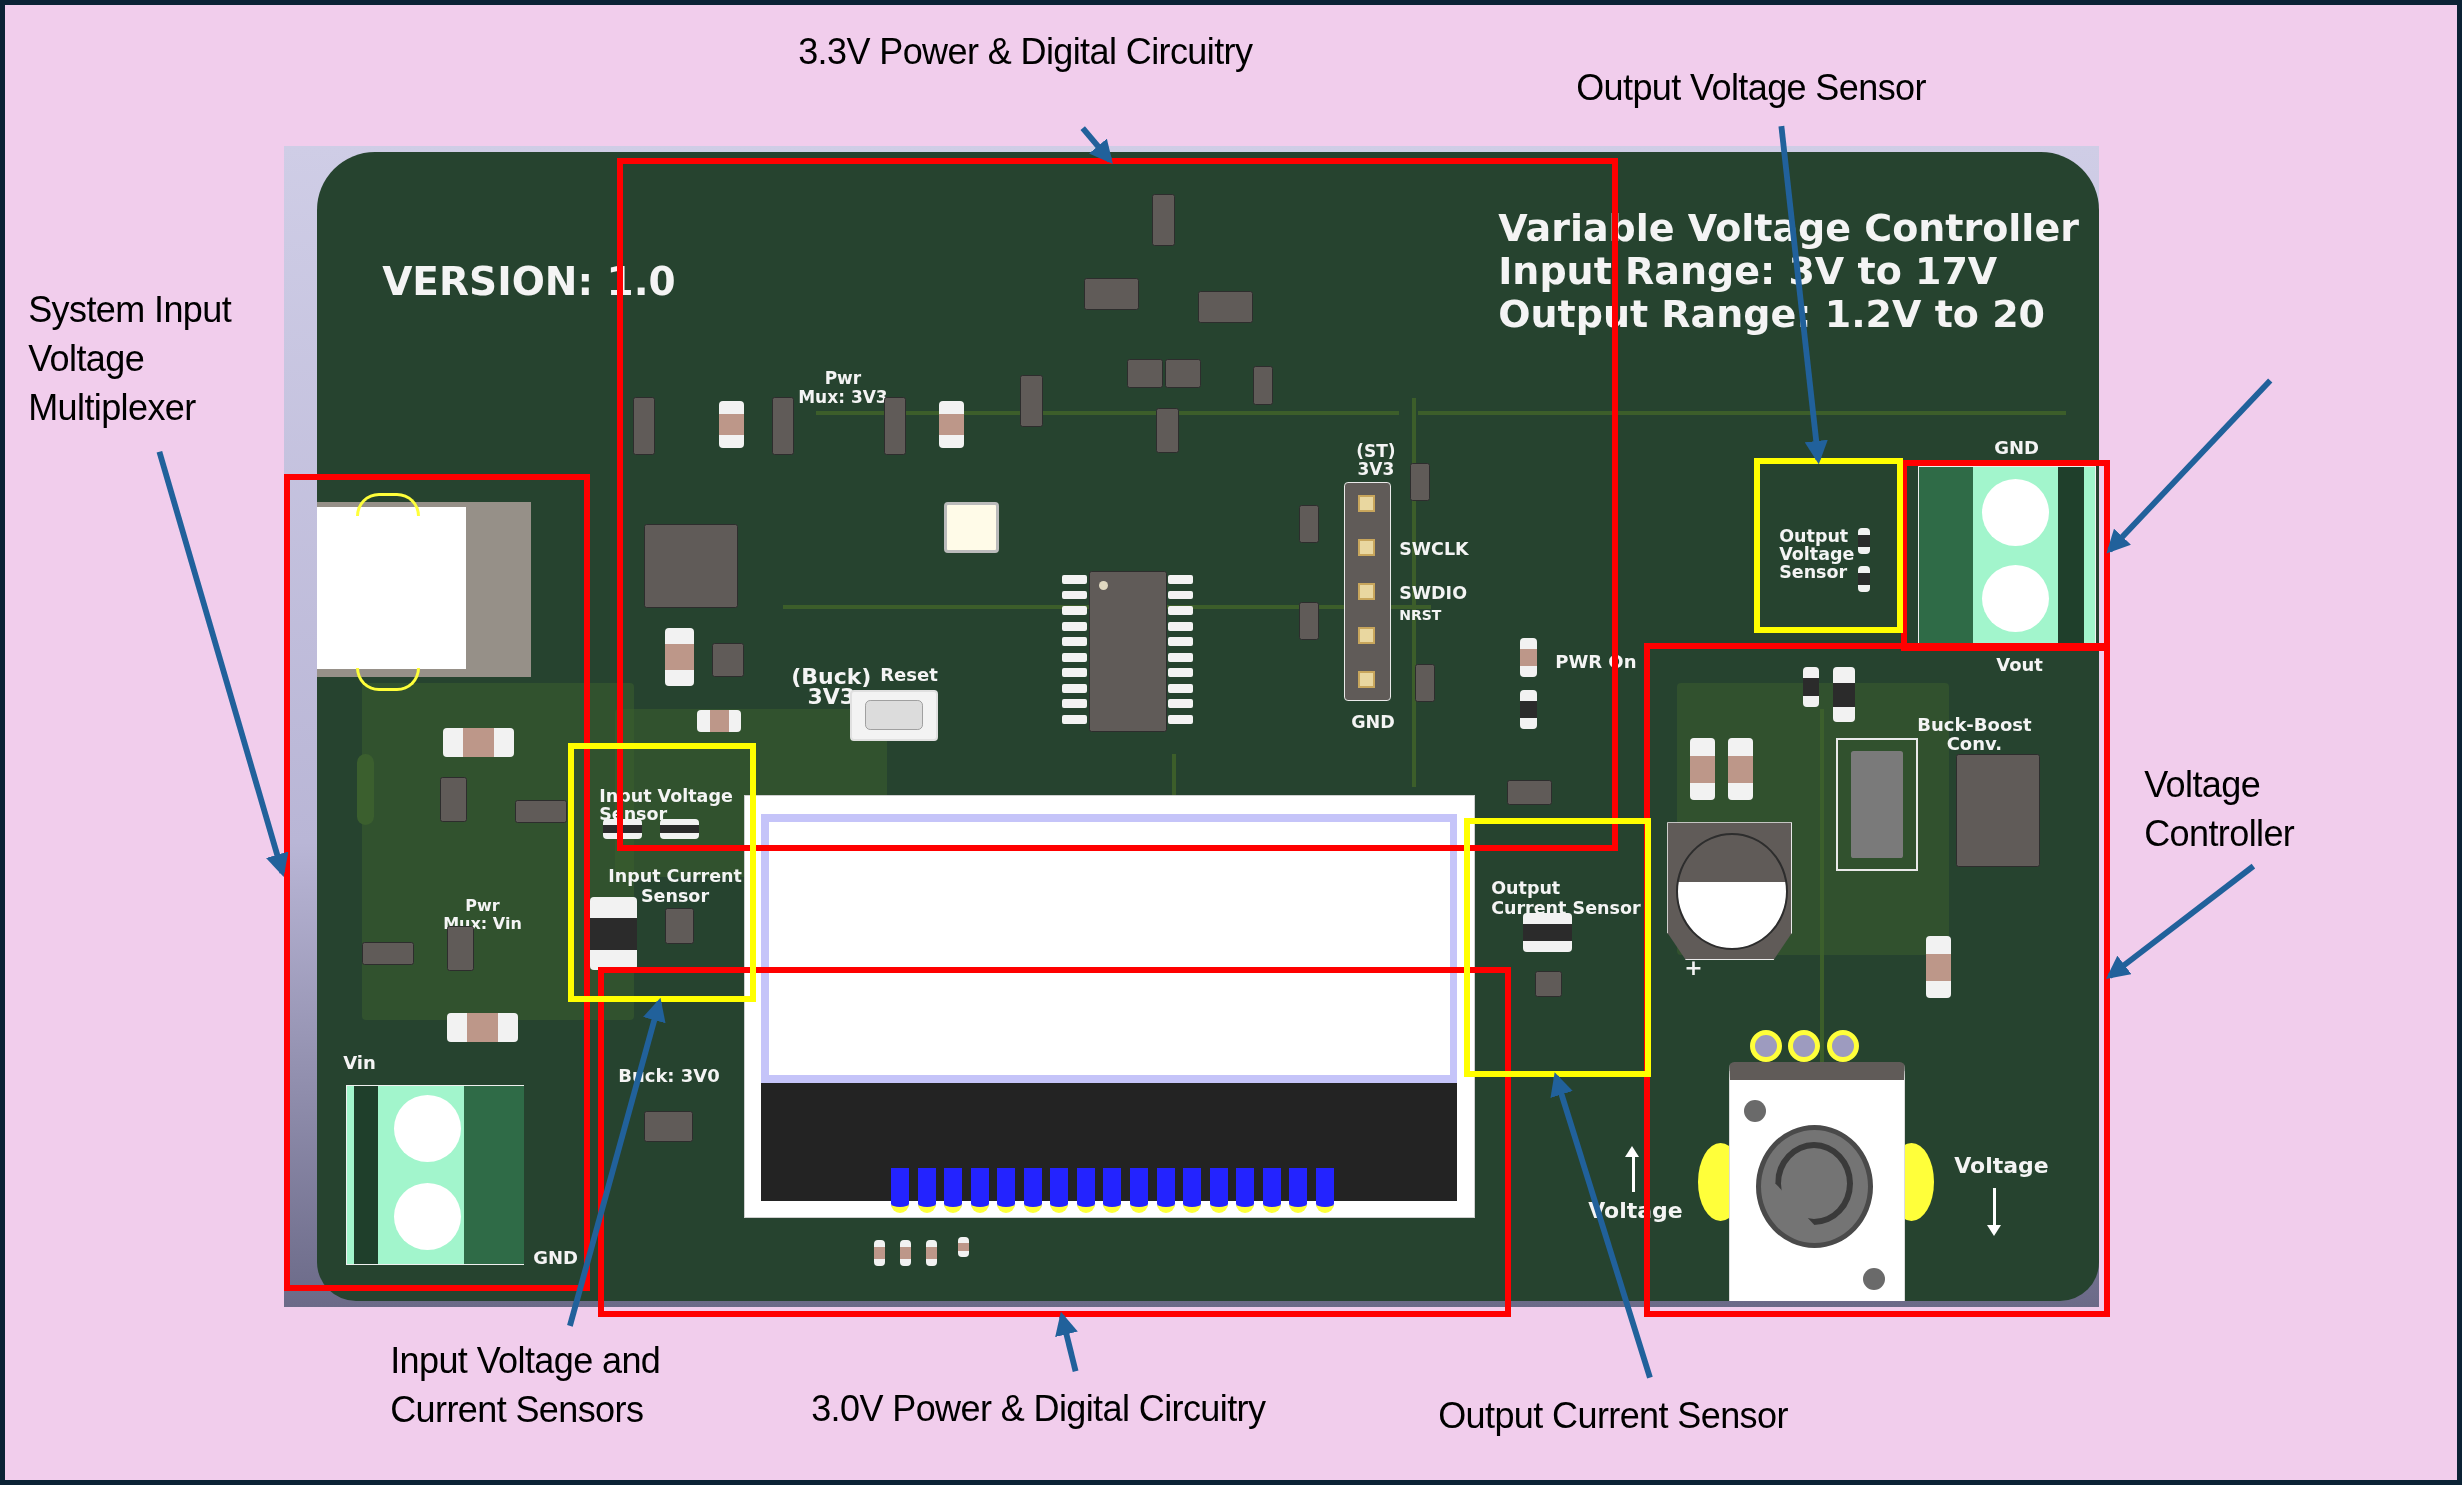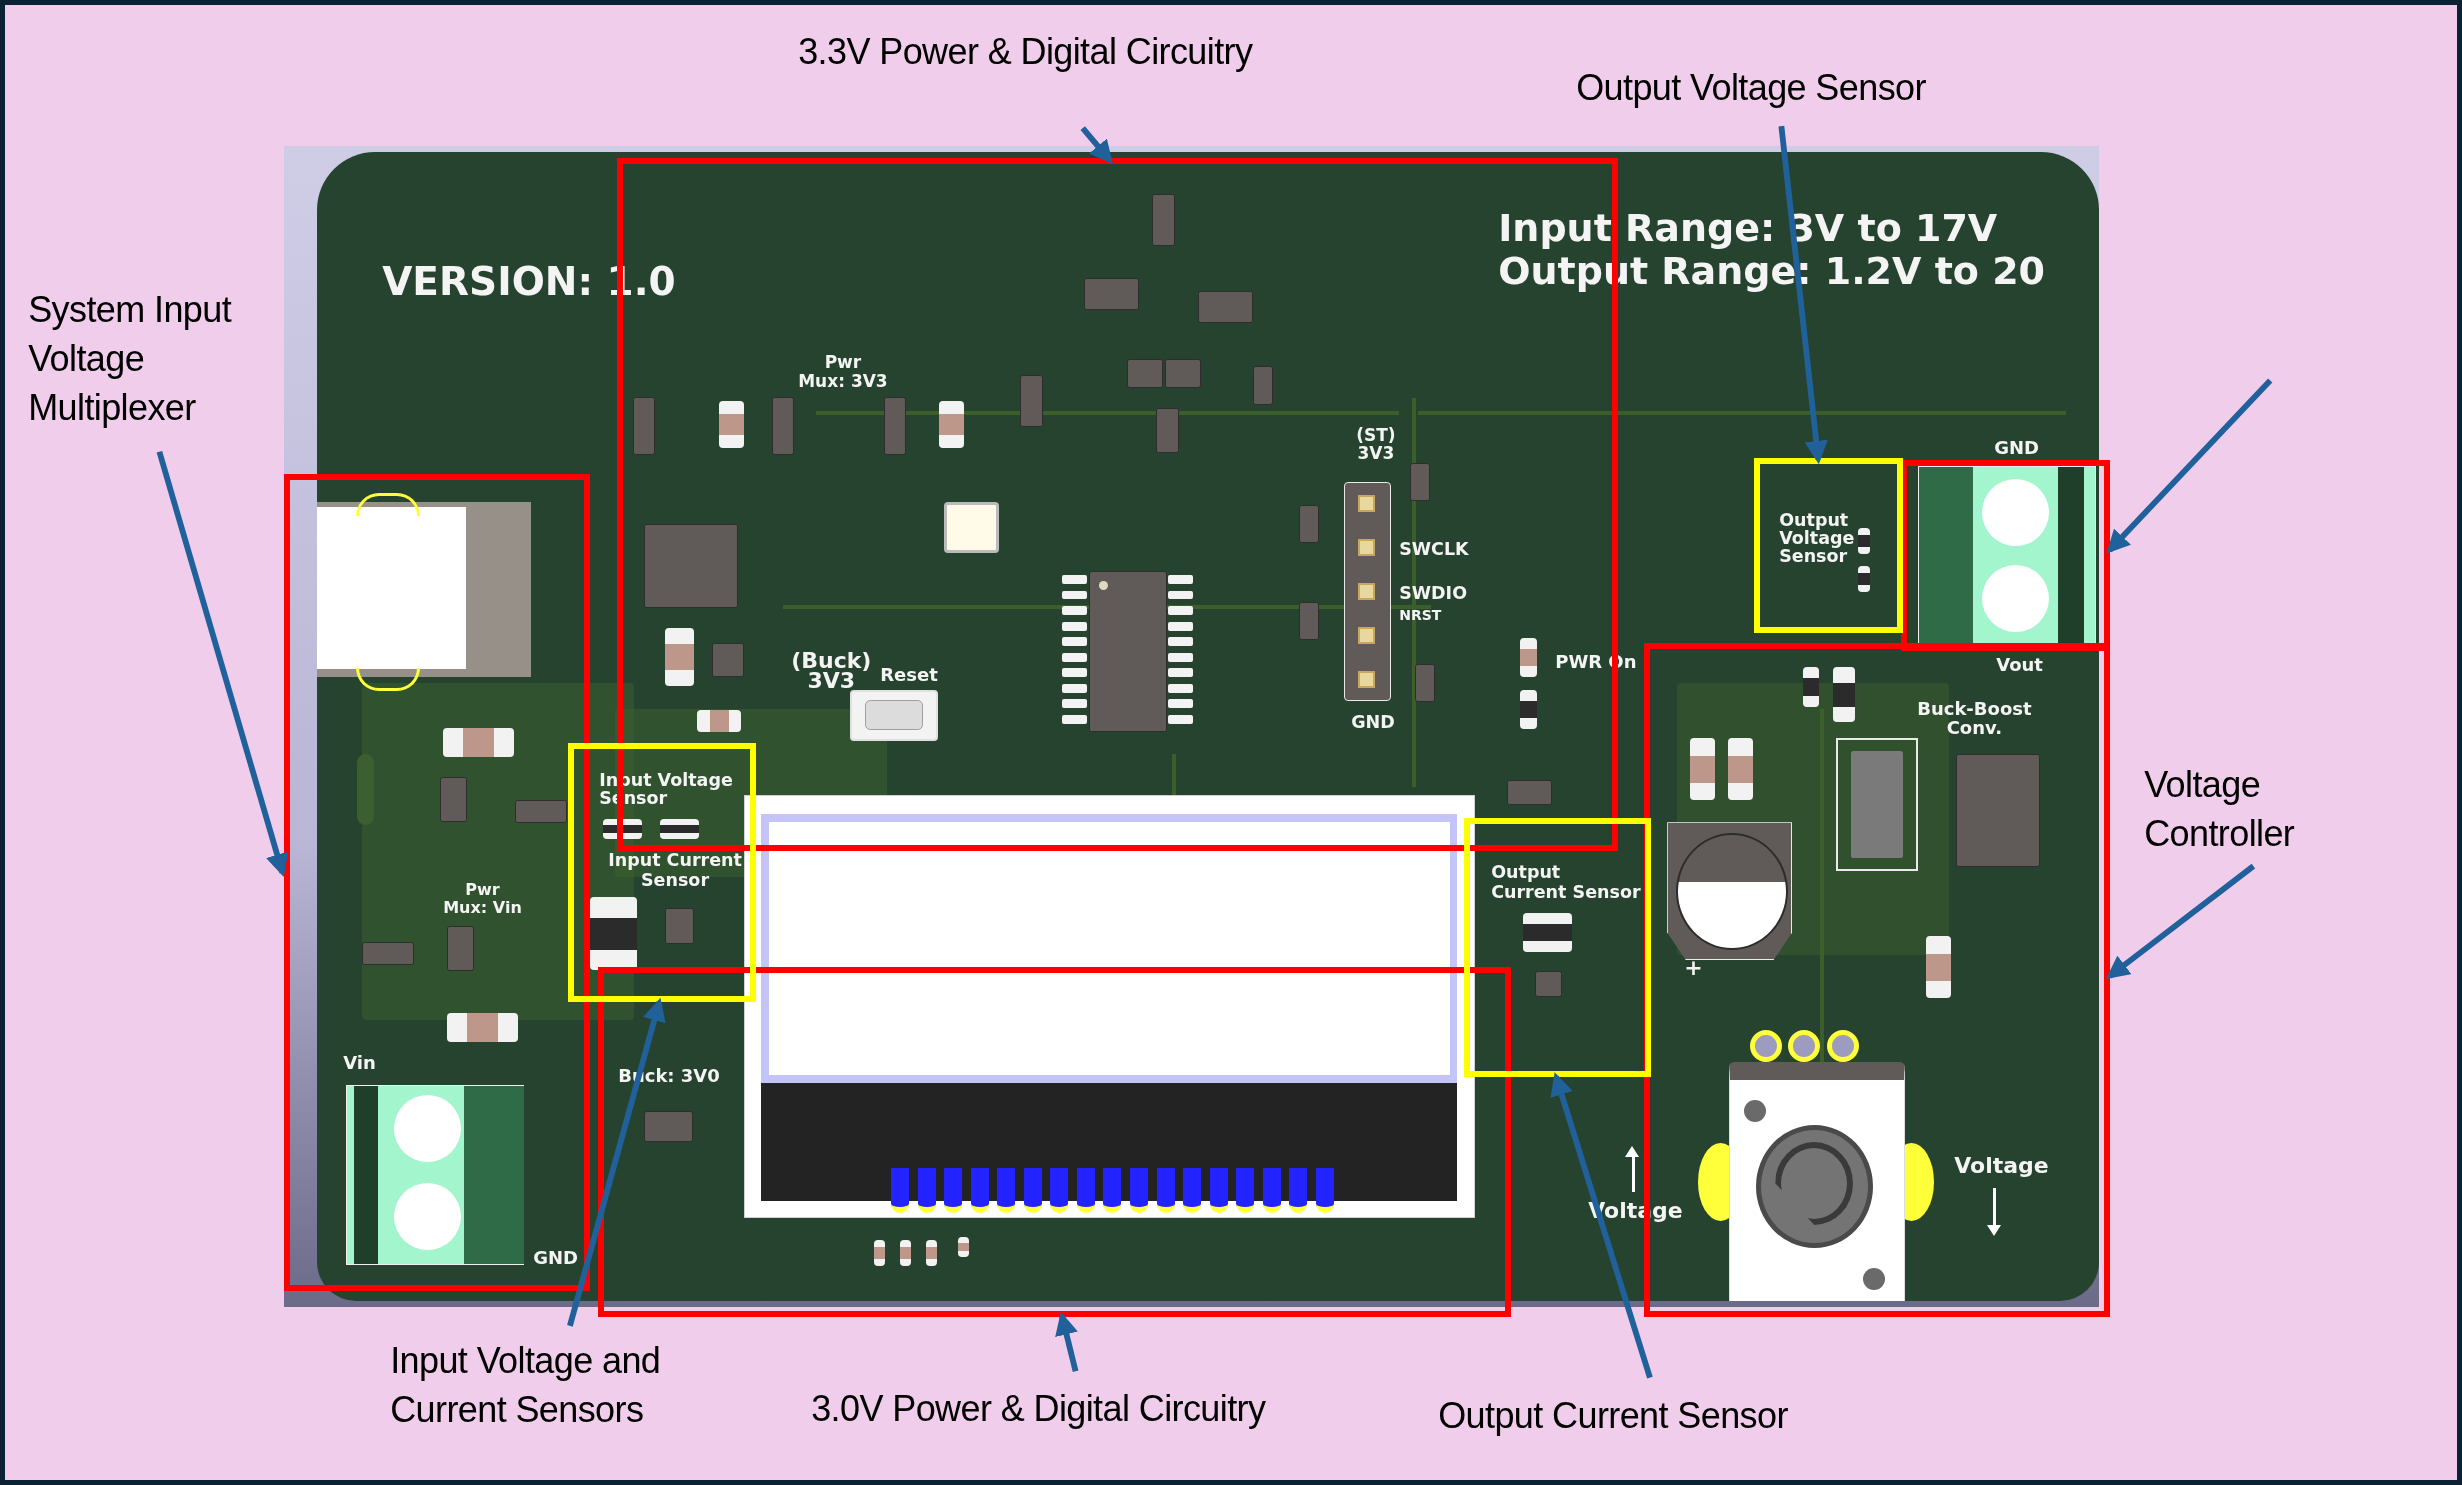--- a/index.html
+++ b/index.html
@@ -4,21 +4,21 @@
 <style>
   html, body { margin:0; padding:0; }
   body { width:2462px; height:1486px; overflow:hidden; background:#0b2235; position:relative; font-family:"Liberation Sans", sans-serif; }
   .canvas { position:absolute; left:5.2px; top:5.2px; width:2452px; height:1475px; background:#f1cdec; overflow:hidden; }
   .abs { position:absolute; }
   .label { position:absolute; color:#000; font-family:"Liberation Sans", sans-serif; font-size:36px; line-height:49px; letter-spacing:-0.6px; white-space:nowrap; }
   .label.multi { white-space:pre-line; }
   .backdrop { position:absolute; background:linear-gradient(180deg,#cfcde6 0%, #b9b6d6 60%, #6b6a88 100%); }
   .pcb { position:absolute; background:#26432f; border-radius:58px 58px 39px 39px; overflow:hidden; }
   .silk { position:absolute; color:#f4f4f4; font-family:"DejaVu Sans", sans-serif; font-weight:bold; white-space:nowrap; }
-  .silk.multi { white-space:pre-line; }
+  .silk.multi { white-space:pre-line;margin-top:16px; }
   .redbox { position:absolute; border:6.5px solid #ff0000; box-sizing:border-box; }
   .yelbox { position:absolute; border:6.5px solid #ffff00; box-sizing:border-box; }
   .trace { position:absolute; background:#3c5e2a; }
   .pour { position:absolute; background:#3b5f2e; border-radius:3.9px; }
   .ic { position:absolute; background:#605b58; border:1.9px solid #2d2d2d; border-radius:2.6px; box-sizing:border-box; }
   .pad { position:absolute; background:#f3f3f3; border-radius:1.9px; }
   .res { position:absolute; background:#f2f2f2; border-radius:3.9px; }
   .res::after { content:""; position:absolute; left:0; right:0; top:28%; bottom:28%; background:#bd9789; }
   .resh::after { top:0; bottom:0; left:28%; right:28%; }
   .cap { position:absolute; background:#f2f2f2; border-radius:3.9px; }
@@ -42,20 +42,21 @@
     <div class="trace" style="left:1101px; top:259px; width:648px; height:3.9px;"></div>
     <div class="trace" style="left:855px; top:602px; width:3.9px; height:194px;"></div>
     <div class="trace" style="left:1503px; top:557px; width:3.9px; height:505px;"></div>
     <div class="pour" style="left:298px; top:557px; width:272px; height:168px; opacity:.55;"></div>
     <div class="pour" style="left:45px; top:531px; width:272px; height:337px; opacity:.55;"></div>
     <div class="pour" style="left:1360px; top:531px; width:272px; height:272px; opacity:.5;"></div>
 
     <div class="silk" style="left:65px; top:107px; font-size:39px;">VERSION: 1.0</div>
 
     <div class="abs" style="left:1181px; top:55px;">
+      <div class="silk" style="position:relative; font-size:38px; line-height:43px;">Variable Voltage Controller</div>
       <div class="silk" style="position:relative; font-size:38px; line-height:43px;">Input Range: 3V to 17V</div>
       <div class="silk" style="position:relative; font-size:38px; line-height:43px;">Output Range: 1.2V to 20</div>
     </div>
 
     <div class="abs" style="left:-19.4px; top:350px; width:233px; height:175px;">
       <div class="abs" style="left:0; top:0; width:233px; height:175px; background:#969088;"></div>
       <div class="abs" style="left:19.4px; top:5.2px; width:149px; height:162px; background:#ffffff;"></div>
       <div class="abs" style="left:58px; top:-9px; width:58px; height:19.4px; border:3.9px solid #ffff3a; border-bottom:none; border-radius:26px 26px 0 0;"></div>
       <div class="abs" style="left:58px; top:166px; width:58px; height:19.4px; border:3.9px solid #ffff3a; border-top:none; border-radius:0 0 26px 26px;"></div>
     </div>

